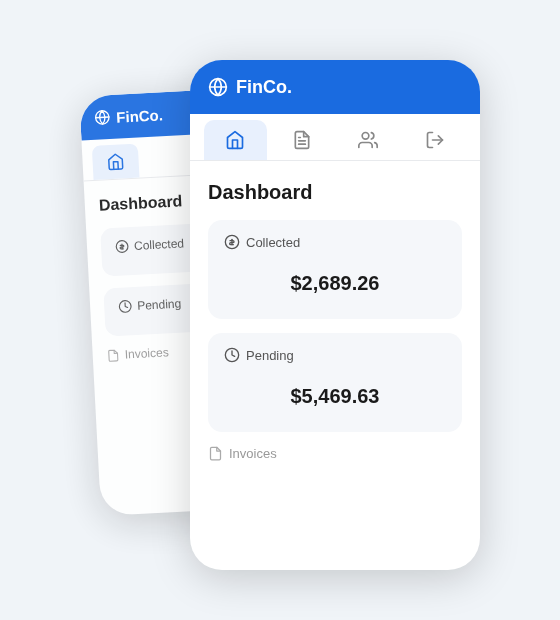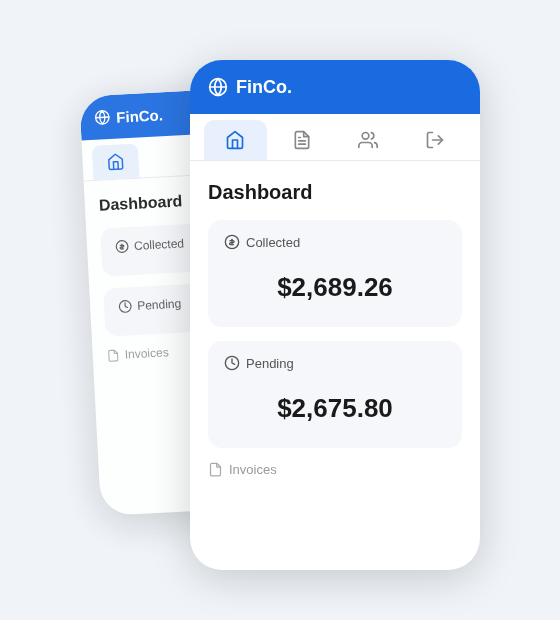--- a/index.html
+++ b/index.html
@@ -174,21 +174,21 @@
     }
     .phone-front .card-label {
       font-size: 13px;
       color: #555;
       display: flex;
       align-items: center;
       gap: 6px;
       margin-bottom: 12px;
     }
     .phone-front .card-value {
-      font-size: 26px;
+      font-size: 20px;
       font-weight: 700;
       color: #1a1a1a;
       text-align: center;
       padding: 10px 0;
     }
 
     .phone-front .bottom-label {
       display: flex;
       align-items: center;
       gap: 6px;
@@ -321,21 +321,21 @@
       </div>
 
       <div class="card">
         <div class="card-label">
           <svg width="16" height="16" viewBox="0 0 24 24" fill="none" stroke="#555" stroke-width="2" stroke-linecap="round" stroke-linejoin="round">
             <circle cx="12" cy="12" r="10"></circle>
             <polyline points="12 6 12 12 16 14"></polyline>
           </svg>
           <span>Pending</span>
         </div>
-        <div class="card-value">$2,675.80</div>
+        <div class="card-value">$5,469.63</div>
       </div>
 
       <div class="bottom-label">
         <svg width="15" height="15" viewBox="0 0 24 24" fill="none" stroke="#aaa" stroke-width="2" stroke-linecap="round" stroke-linejoin="round">
           <path d="M14 2H6a2 2 0 0 0-2 2v16a2 2 0 0 0 2 2h12a2 2 0 0 0 2-2V8z"></path>
           <polyline points="14 2 14 8 20 8"></polyline>
         </svg>
         <span>Invoices</span>
       </div>
     </div>

